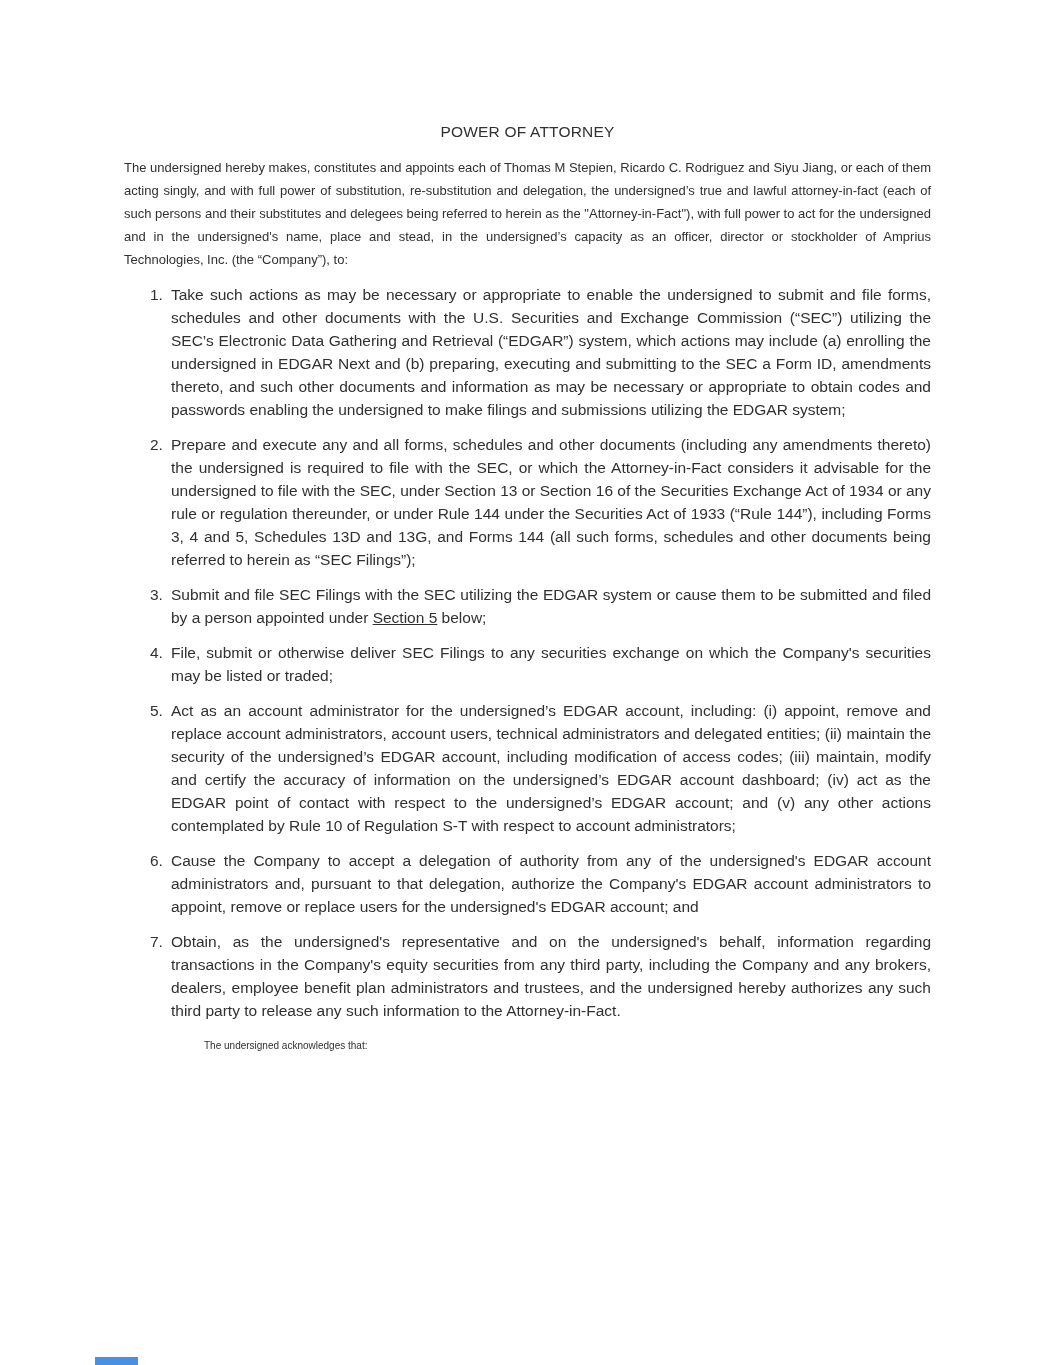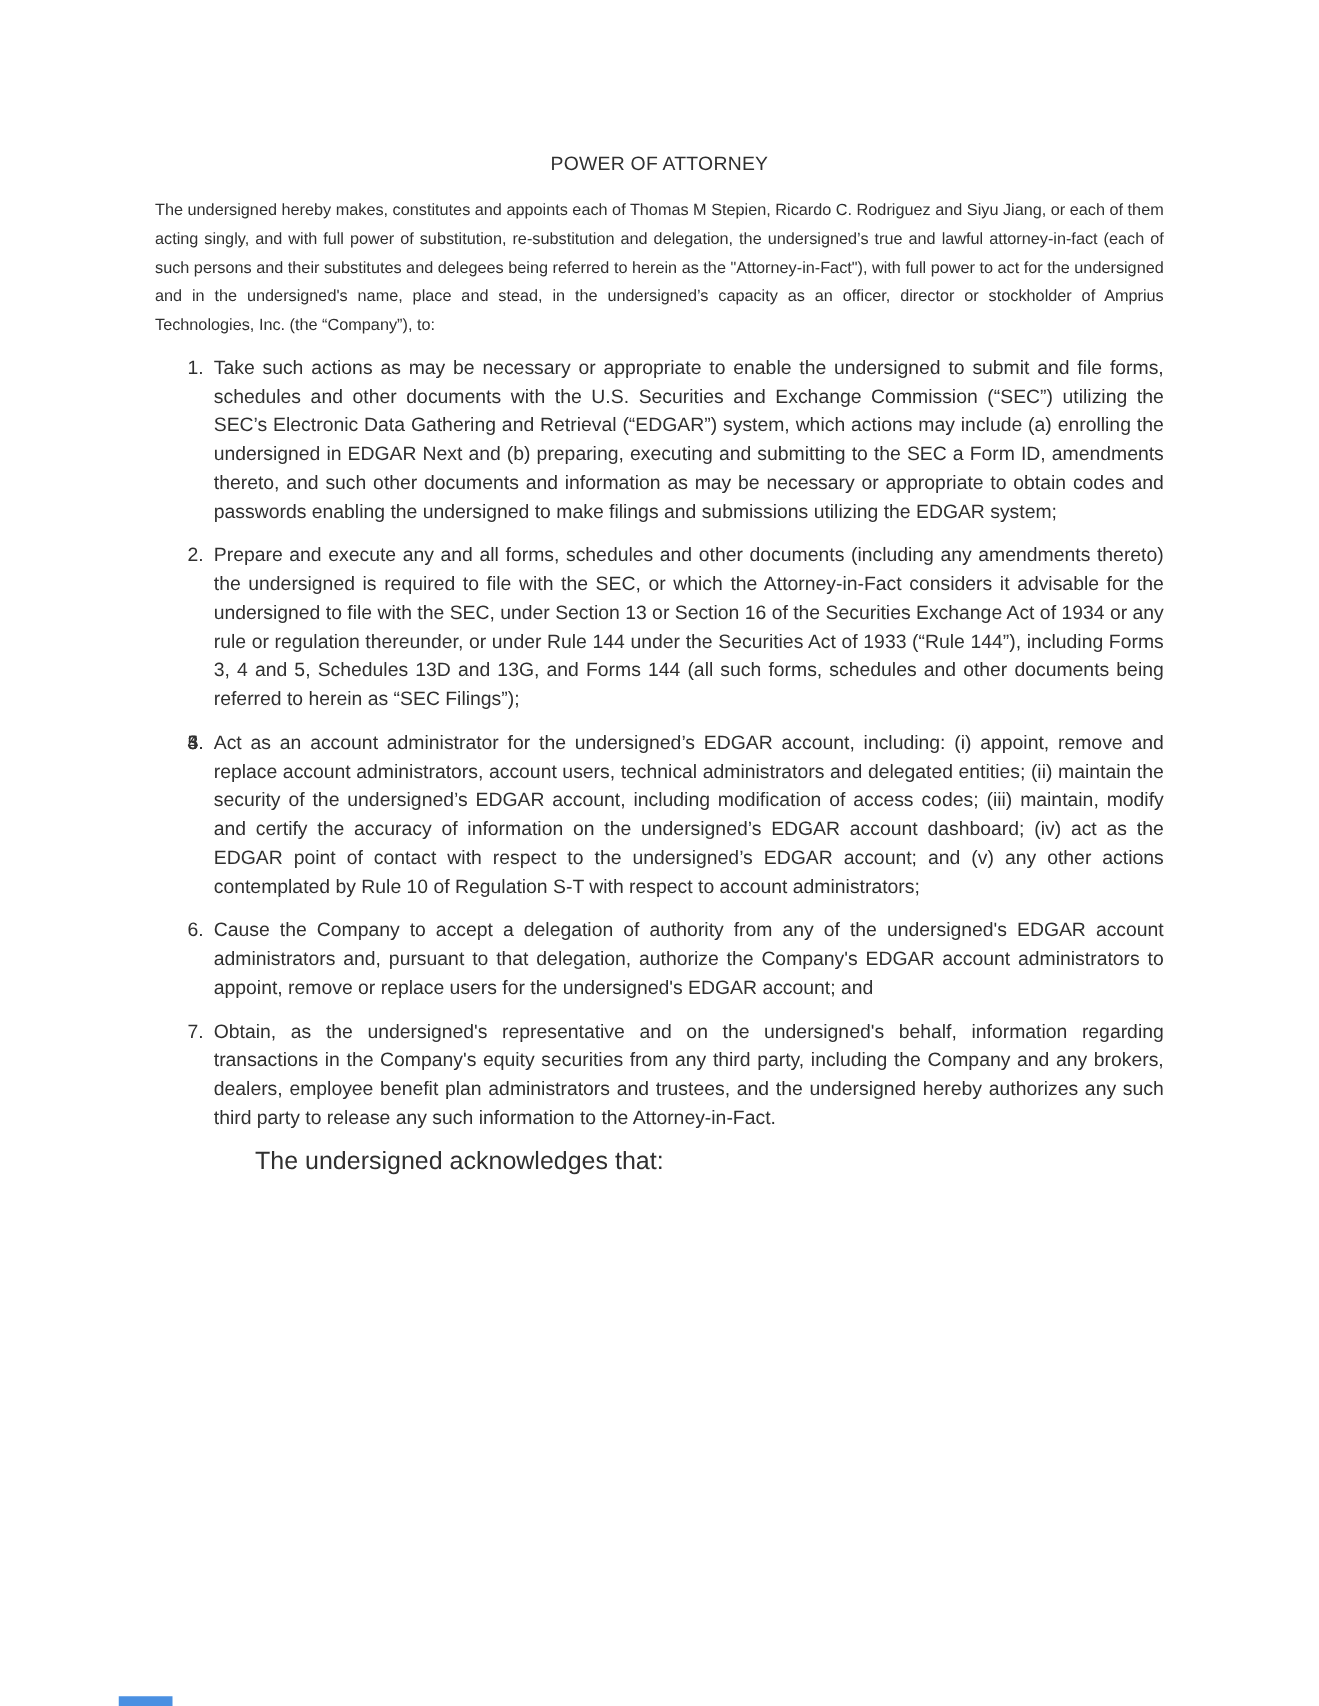--- a/index.html
+++ b/index.html
@@ -51,21 +51,21 @@
   }
   .num {
     position: absolute;
     left: 26px;
     top: 0;
   }
   .u {
     text-decoration: underline;
   }
   .closing {
-    font-size: 20px;
+    font-size: 10px;
     line-height: 23px;
     margin: 0;
     text-indent: 80px;
     text-align: left;
   }
   .bottom-bar {
     position: absolute;
     left: 95px;
     bottom: 0;
     width: 43px;
@@ -89,24 +89,26 @@
       <span class="item-text">Take such actions as may be necessary or appropriate to enable the undersigned to submit and file forms, schedules and other documents with the U.S. Securities and Exchange Commission (“SEC”) utilizing the SEC’s Electronic Data Gathering and Retrieval (“EDGAR”) system, which actions may include (a) enrolling the undersigned in EDGAR Next and (b) preparing, executing and submitting to the SEC a Form ID, amendments thereto, and such other documents and information as may be necessary or appropriate to obtain codes and passwords enabling the undersigned to make filings and submissions utilizing the EDGAR system;</span>
     </div>
 
     <div class="item">
       <span class="num">2.</span>
       <span class="item-text">Prepare and execute any and all forms, schedules and other documents (including any amendments thereto) the undersigned is required to file with the SEC, or which the Attorney-in-Fact considers it advisable for the undersigned to file with the SEC, under Section 13 or Section 16 of the Securities Exchange Act of 1934 or any rule or regulation thereunder, or under Rule 144 under the Securities Act of 1933 (“Rule 144”), including Forms 3, 4 and 5, Schedules 13D and 13G, and Forms 144 (all such forms, schedules and other documents being referred to herein as “SEC Filings”);</span>
     </div>
 
     <div class="item">
       <span class="num">3.</span>
+      <span class="item-text"><span>Submit and file SEC Filings with the SEC utilizing the EDGAR system or cause them to be submitted and filed by a person appointed under </span><span class="u">Section 5</span><span> below;</span></span>
     </div>
 
     <div class="item">
       <span class="num">4.</span>
+      <span class="item-text">File, submit or otherwise deliver SEC Filings to any securities exchange on which the Company's securities may be listed or traded;</span>
     </div>
 
     <div class="item">
       <span class="num">5.</span>
       <span class="item-text">Act as an account administrator for the undersigned’s EDGAR account, including: (i) appoint, remove and replace account administrators, account users, technical administrators and delegated entities; (ii) maintain the security of the undersigned’s EDGAR account, including modification of access codes; (iii) maintain, modify and certify the accuracy of information on the undersigned’s EDGAR account dashboard; (iv) act as the EDGAR point of contact with respect to the undersigned’s EDGAR account; and (v) any other actions contemplated by Rule 10 of Regulation S-T with respect to account administrators;</span>
     </div>
 
     <div class="item">
       <span class="num">6.</span>
       <span class="item-text">Cause the Company to accept a delegation of authority from any of the undersigned's EDGAR account administrators and, pursuant to that delegation, authorize the Company's EDGAR account administrators to appoint, remove or replace users for the undersigned's EDGAR account; and</span>

